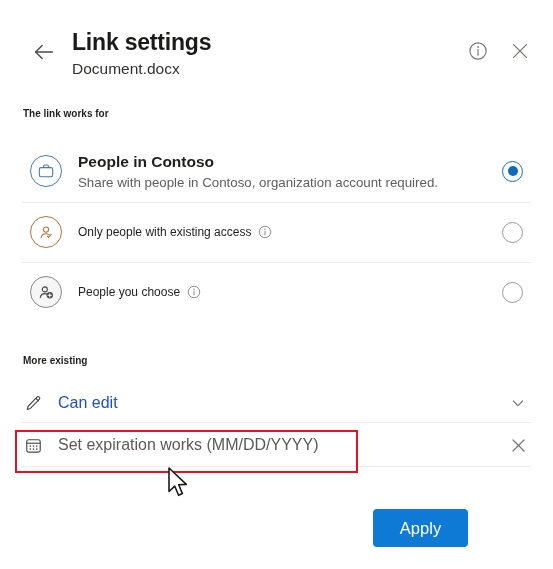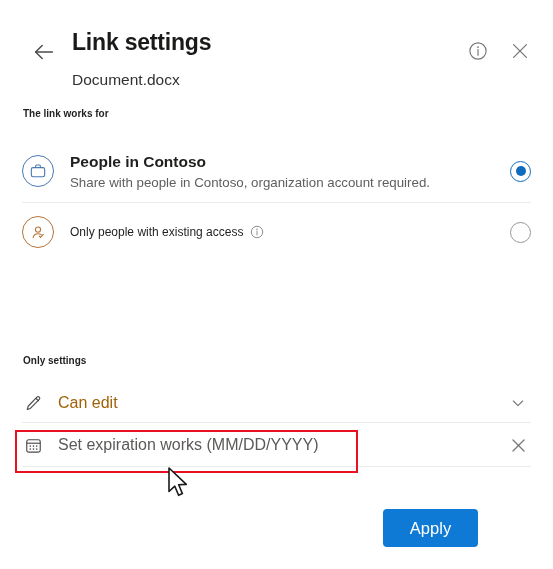--- a/index.html
+++ b/index.html
@@ -44,21 +44,21 @@
     font-weight: 600;
     letter-spacing: -0.2px;
     color: #1b1a19;
     line-height: 30px;
   }
   .dialog-subtitle {
     font-size: 15.5px;
     font-weight: 400;
     color: #323130;
     line-height: 22px;
-    margin-top: 12px;
+    margin-top: 1px;
   }
   .header-actions {
     position: absolute;
     right: 18px; top: 36px;
     display: flex;
     align-items: center;
     gap: 12px;
   }
   .hdr-btn {
     width: 30px; height: 30px;
@@ -83,21 +83,21 @@
     position: absolute;
     left: 0;
     top: 140px;
     width: 553px;
   }
   .option-row {
     position: relative;
     height: 60px;
     display: flex;
     align-items: center;
-    padding: 0 22px;
+    padding: 0 30px;
     cursor: pointer;
   }
   .option-row.tall { height: 62px; }
   .option-row + .option-row::before {
     content: "";
     position: absolute;
     left: 22px; right: 22px; top: 0;
     height: 1px;
     background: #ebebeb;
   }
@@ -179,21 +179,21 @@
   .set-icon {
     width: 22px;
     flex: 0 0 22px;
     display: flex; align-items: center; justify-content: center;
     color: #4b4a49;
     margin-right: 14px;
   }
   .set-label {
     flex: 1 1 auto;
     font-size: 16px;
-    color: #a16207;
+    color: #1d4ed8;
   }
   .set-label.placeholder { color: #5b5a58; }
   .set-trail {
     width: 26px; height: 26px;
     display: flex; align-items: center; justify-content: center;
     color: #797775;
     cursor: pointer;
   }
 
   .expiry-row { height: 44px; }
@@ -217,21 +217,21 @@
     top: 467px;
     width: 24px;
     height: 34px;
     pointer-events: none;
     z-index: 6;
   }
 
   
   .footer {
     position: absolute;
-    right: 12px;
+    right: 22px;
     bottom: 22px;
   }
   .apply-btn {
     background: #0f7ad5;
     color: #ffffff;
     border: none;
     border-radius: 4px;
     font-family: "Liberation Sans", sans-serif;
     font-size: 16.5px;
     font-weight: 400;
@@ -310,23 +310,46 @@
               <circle cx="10" cy="10" r="8.2" fill="none" stroke="currentColor" stroke-width="1.35"></circle>
               <circle cx="10" cy="6.1" r="1.05" fill="currentColor"></circle>
               <path d="M10 8.7 V14.3" stroke="currentColor" stroke-width="1.35" stroke-linecap="round"></path>
             </svg>
           </span>
         </div>
       </div>
       <div class="radio"></div>
     </div>
 
+    <div class="option-row">
+      <div class="opt-icon gray">
+        <svg width="18" height="18" viewBox="0 0 20 20" aria-hidden="true">
+          <circle cx="8.7" cy="7.1" r="2.8" fill="none" stroke="currentColor" stroke-width="1.2"></circle>
+          <path d="M3.6 16.2 c0.5-2.9 2.6-4.4 5.1-4.4 c1.1 0 2.1 0.28 2.95 0.8" fill="none" stroke="currentColor" stroke-width="1.2" stroke-linecap="round"></path>
+          <circle cx="14.2" cy="13.6" r="3.5" fill="currentColor"></circle>
+          <path d="M14.2 11.7 V15.5 M12.3 13.6 H16.1" stroke="#ffffff" stroke-width="1.2" stroke-linecap="round"></path>
+        </svg>
+      </div>
+      <div class="opt-text">
+        <div class="opt-title normal">
+          <span>People you choose</span>
+          <span class="info-inline">
+            <svg width="14" height="14" viewBox="0 0 20 20" aria-hidden="true">
+              <circle cx="10" cy="10" r="8.2" fill="none" stroke="currentColor" stroke-width="1.35"></circle>
+              <circle cx="10" cy="6.1" r="1.05" fill="currentColor"></circle>
+              <path d="M10 8.7 V14.3" stroke="currentColor" stroke-width="1.35" stroke-linecap="round"></path>
+            </svg>
+          </span>
+        </div>
+      </div>
+      <div class="radio"></div>
+    </div>
   </div>
 
-  <div class="section-heading" id="more-settings-head">Only settings</div>
+  <div class="section-heading" id="more-settings-head">More existing</div>
 
   <div class="settings">
 
     <div class="setting-row">
       <div class="set-icon">
         <svg width="19" height="19" viewBox="0 0 20 20" aria-hidden="true">
           <path d="M13.6 3.3 a1.75 1.75 0 0 1 2.5 2.45 L6.7 15.2 l-3.3 1 l1-3.3 Z" fill="none" stroke="currentColor" stroke-width="1.2" stroke-linejoin="round"></path>
           <path d="M12.5 4.5 l3 3" fill="none" stroke="currentColor" stroke-width="1.2"></path>
         </svg>
       </div>

